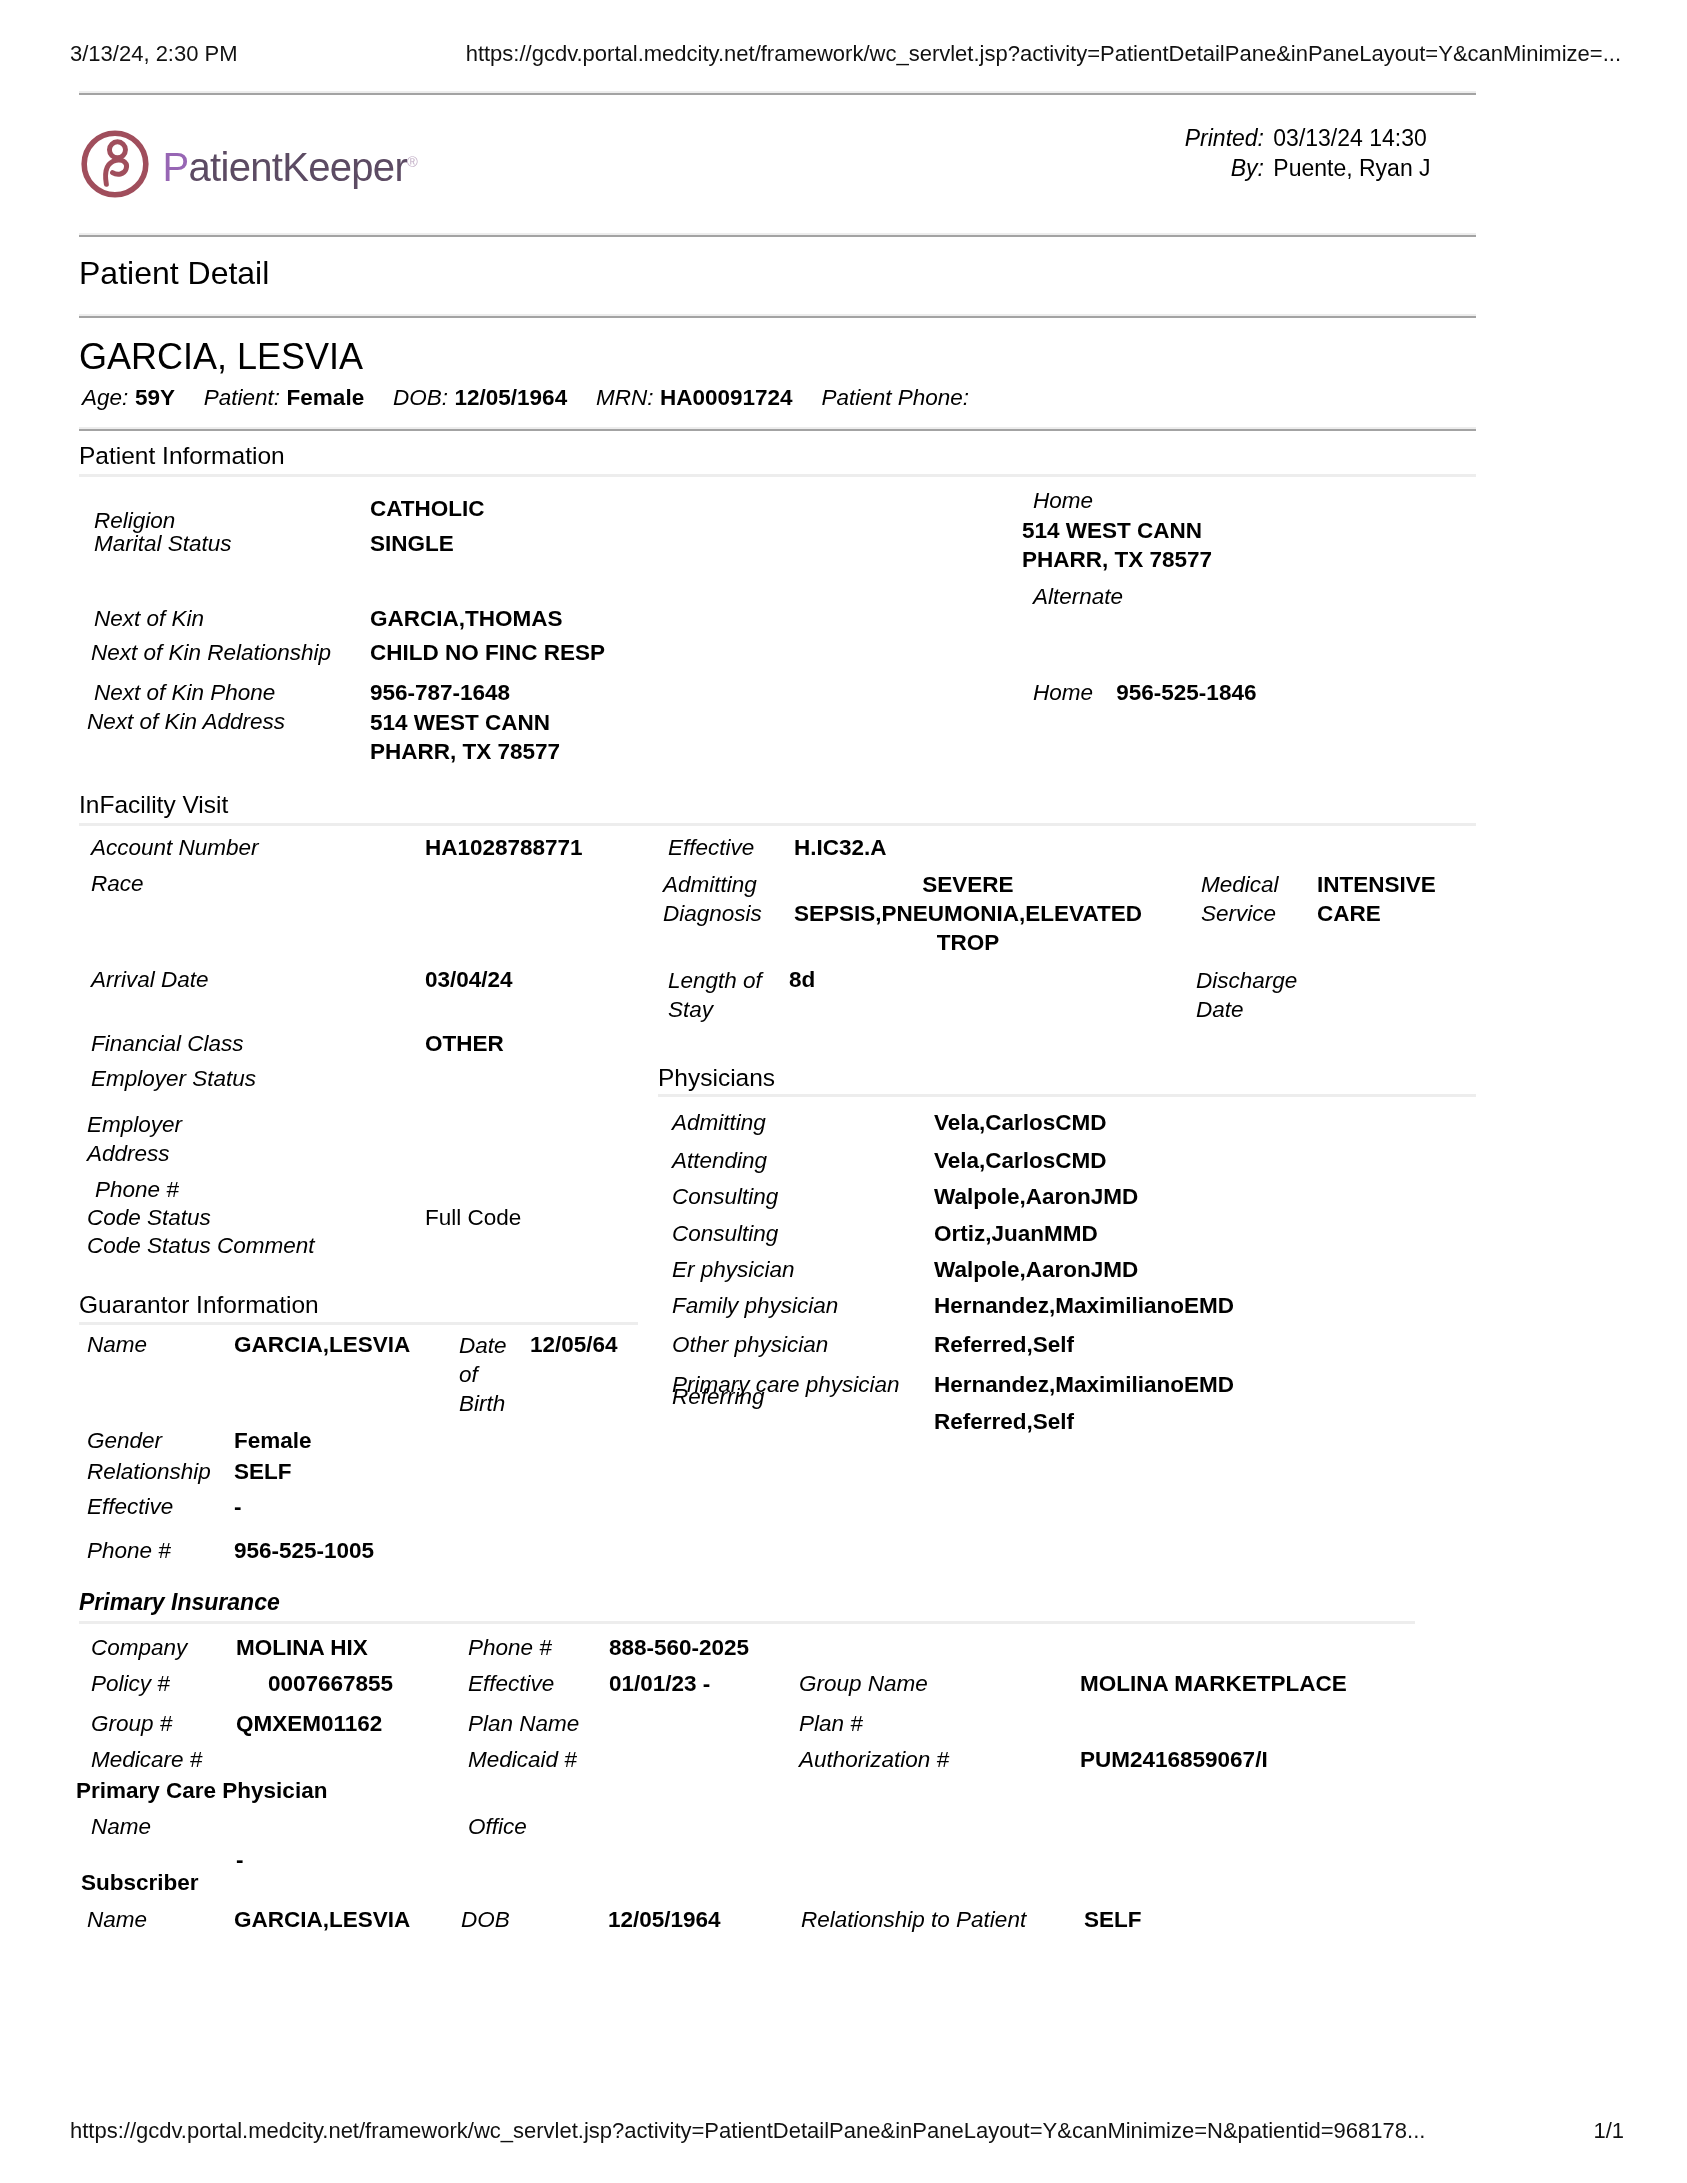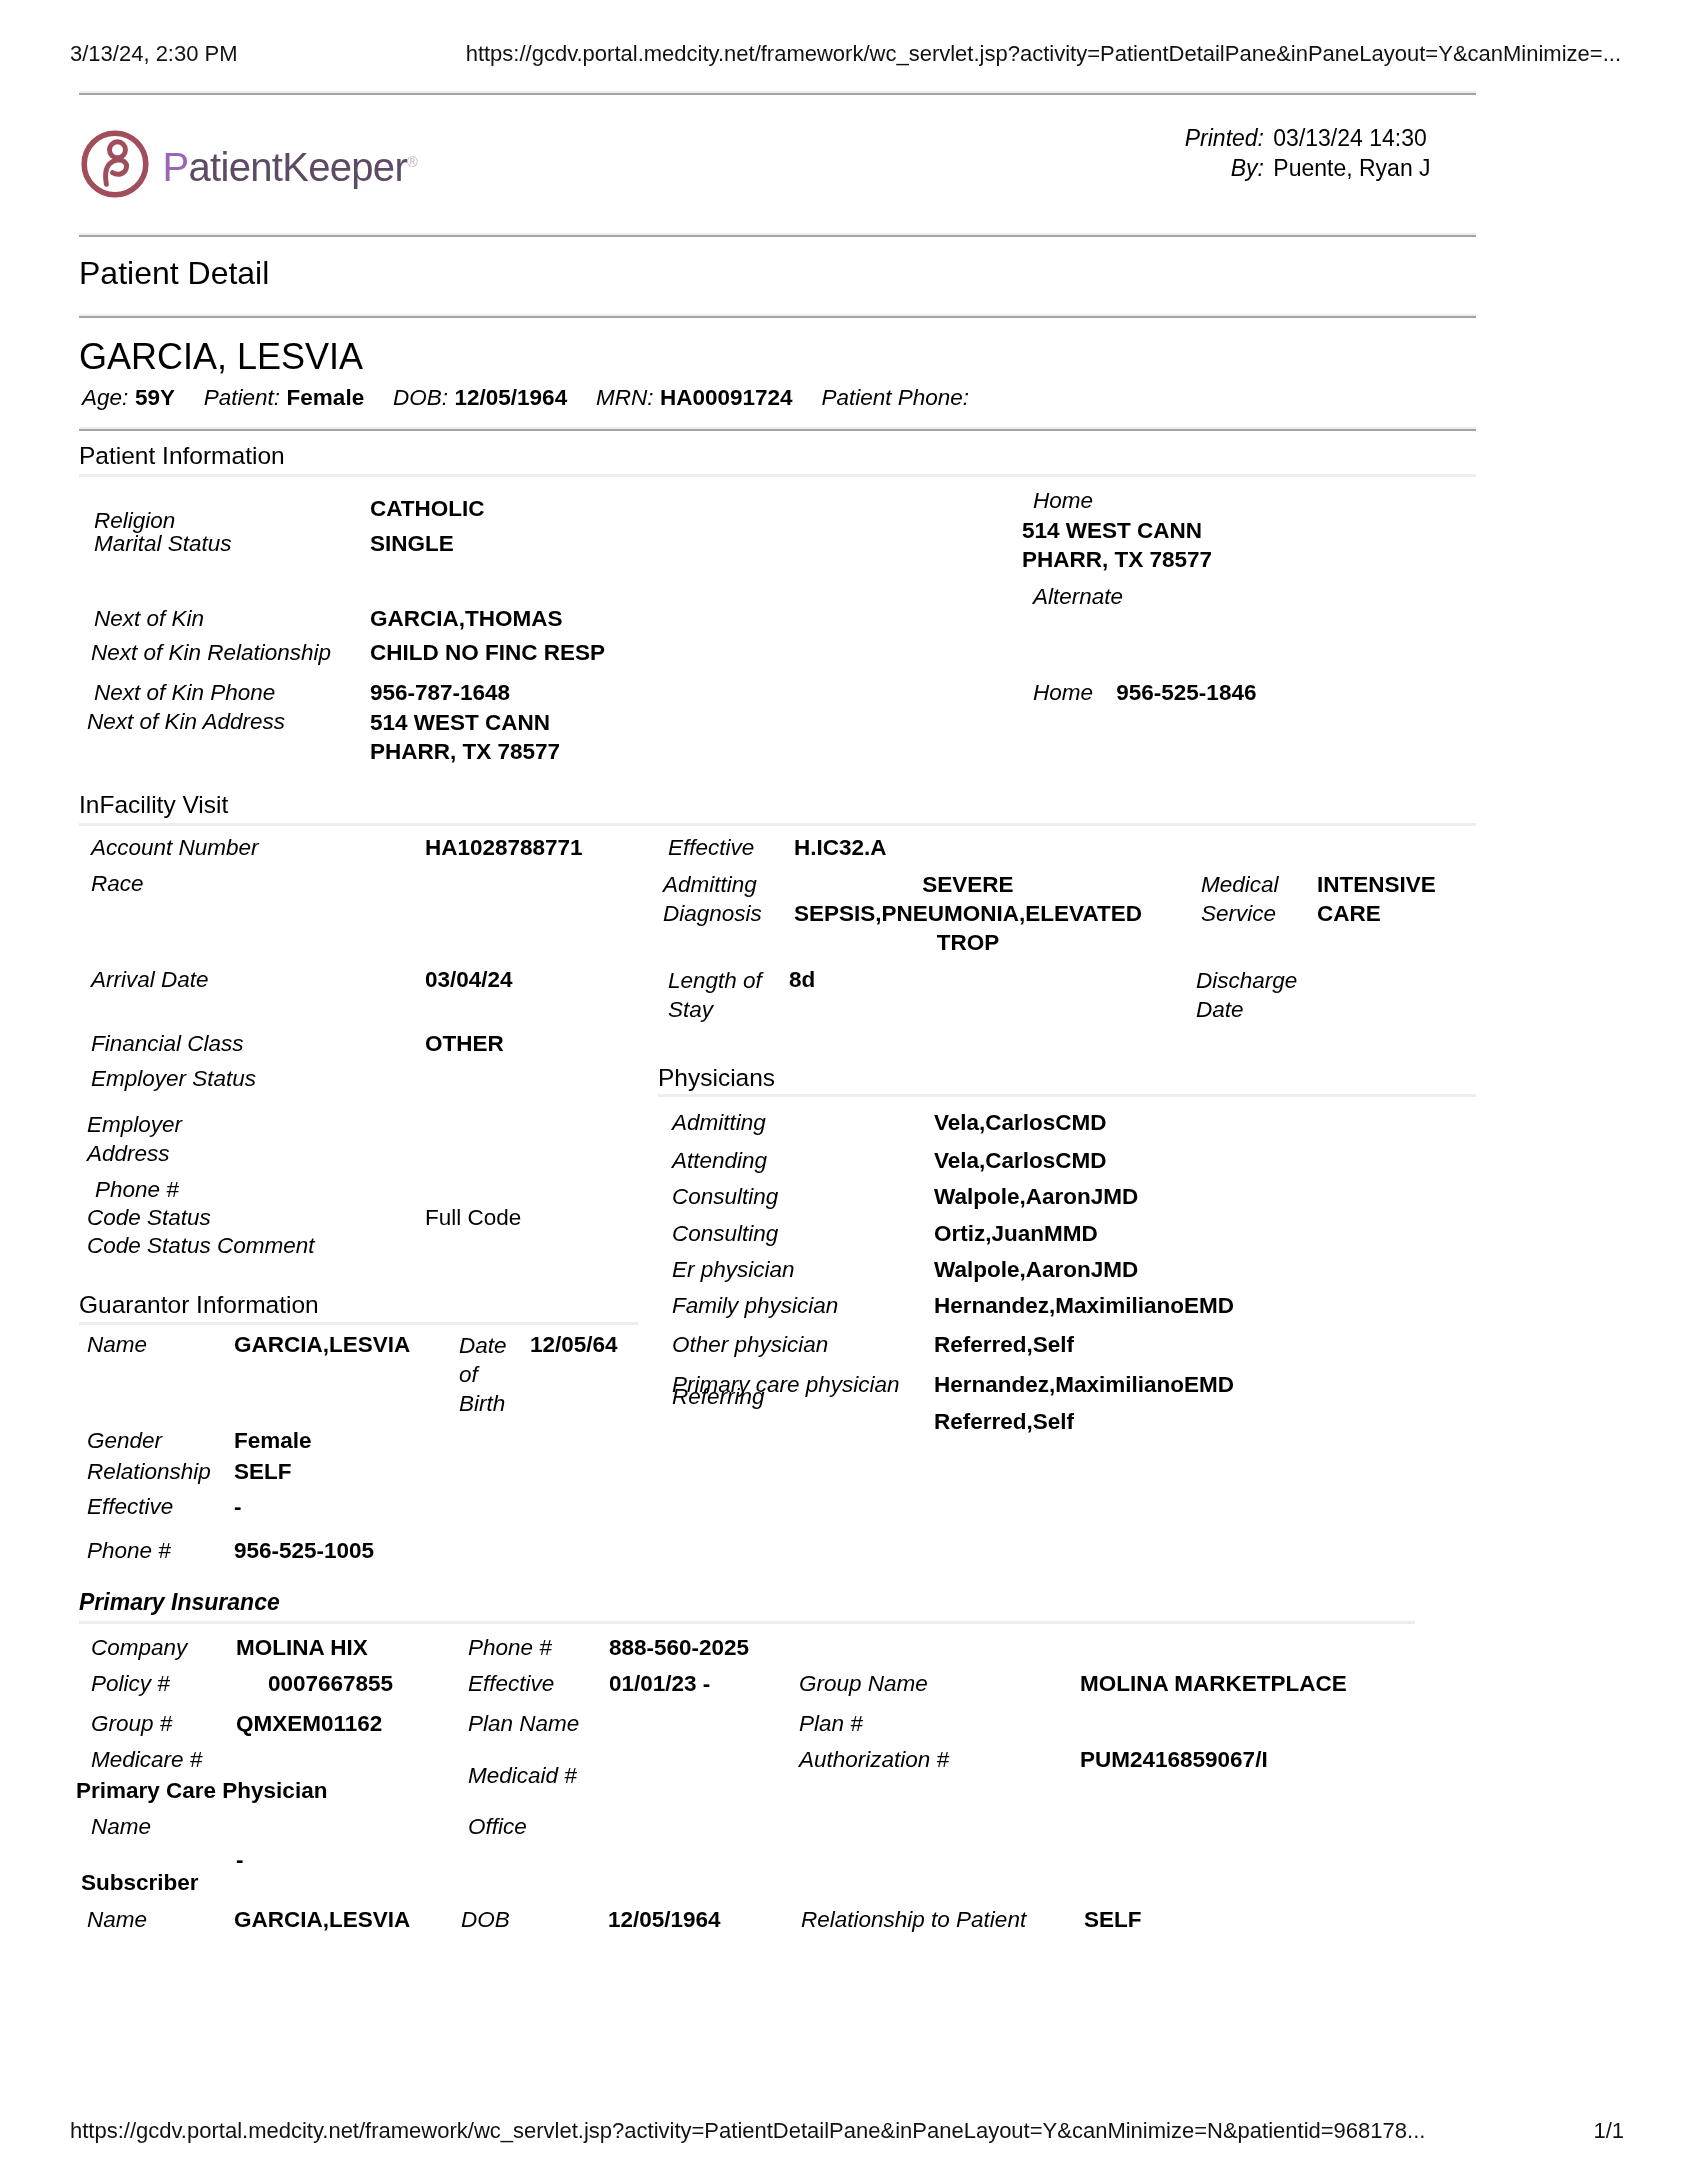--- a/index.html
+++ b/index.html
@@ -198,21 +198,21 @@
 <div class="t val" style="left:609px;top:1671px;">01/01/23 -</div>
 <div class="t lab" style="left:799px;top:1671px;">Group Name</div>
 <div class="t val" style="left:1080px;top:1671px;">MOLINA MARKETPLACE</div>
 
 <div class="t lab" style="left:91px;top:1711px;">Group #</div>
 <div class="t val" style="left:236px;top:1711px;">QMXEM01162</div>
 <div class="t lab" style="left:468px;top:1711px;">Plan Name</div>
 <div class="t lab" style="left:799px;top:1711px;">Plan #</div>
 
 <div class="t lab" style="left:91px;top:1747px;">Medicare #</div>
-<div class="t lab" style="left:468px;top:1747px;margin-top:16px;">Medicaid #</div>
+<div class="t lab" style="left:468px;top:1747px;">Medicaid #</div>
 <div class="t lab" style="left:799px;top:1747px;">Authorization #</div>
 <div class="t val" style="left:1080px;top:1747px;">PUM2416859067/I</div>
 
 <div class="t subhead-b" style="left:76px;top:1778px;">Primary Care Physician</div>
 <div class="t lab" style="left:91px;top:1814px;">Name</div>
 <div class="t lab" style="left:468px;top:1814px;">Office</div>
 <div class="t val" style="left:236px;top:1847px;">-</div>
 
 <div class="t subhead-b" style="left:81px;top:1870px;">Subscriber</div>
 <div class="t lab" style="left:87px;top:1907px;">Name</div>

